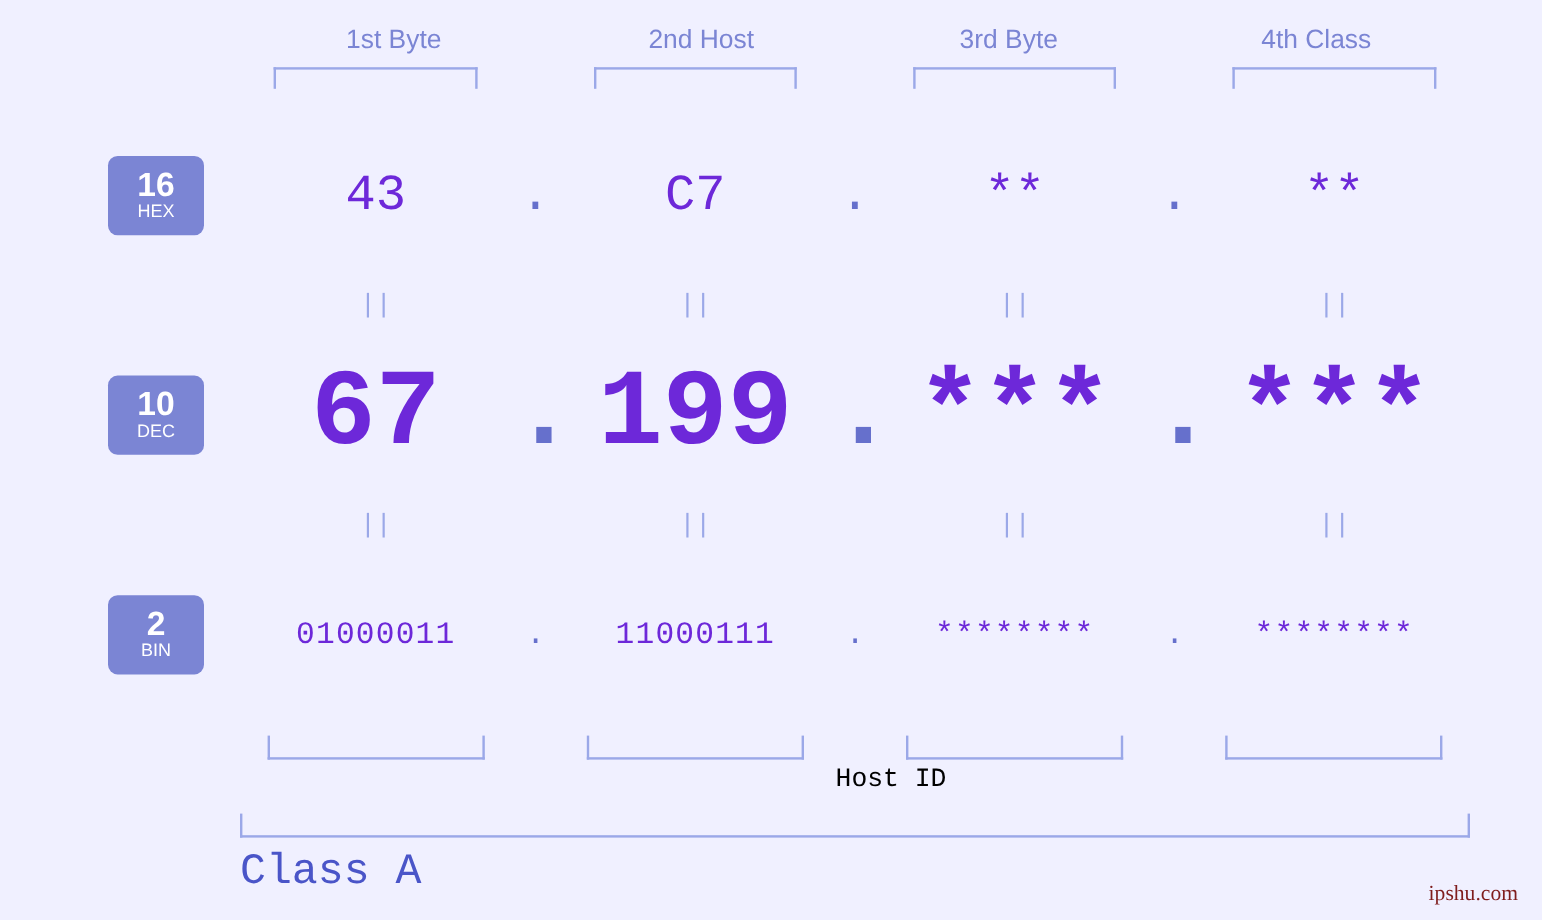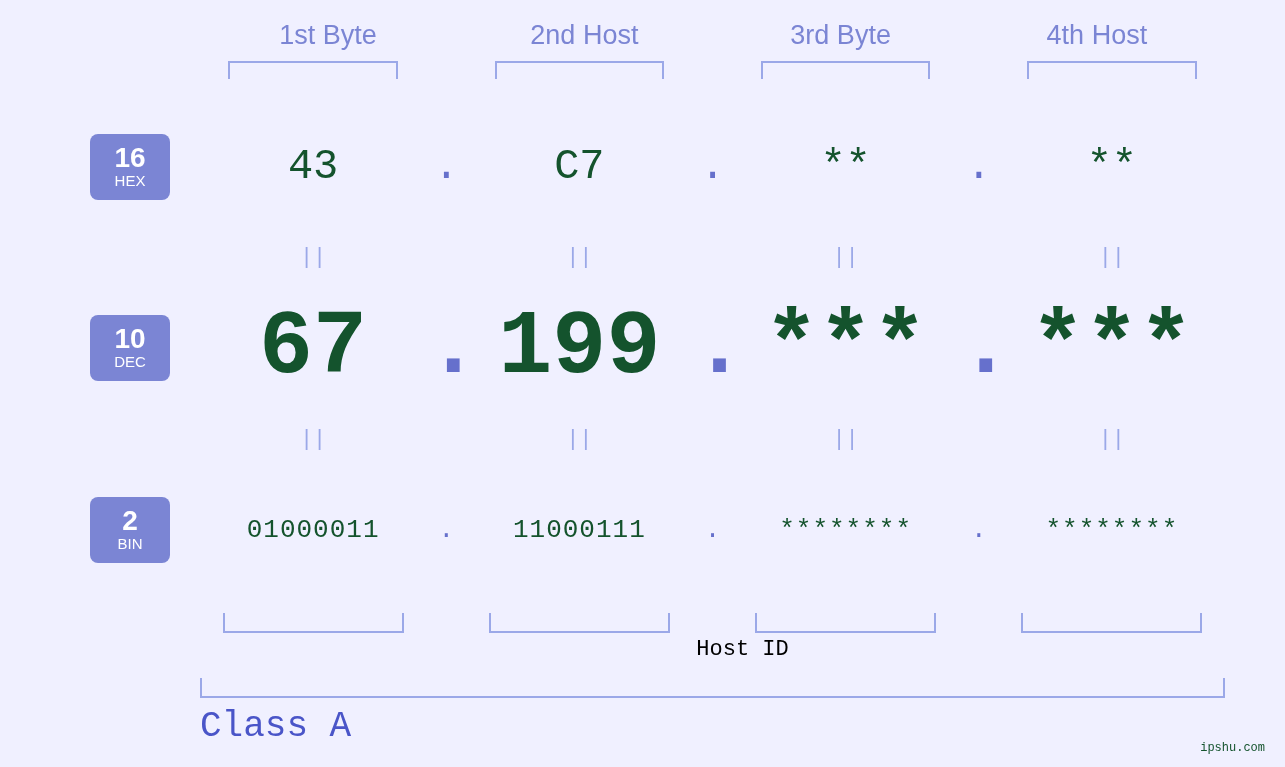--- a/index.html
+++ b/index.html
@@ -29,21 +29,21 @@
       width: 100%;
       justify-content: flex-end;
       padding-left: 140px;
       margin-bottom: 10px;
     }
 
     .byte-header {
       flex: 1;
       text-align: center;
       color: #7b85d4;
-      font-size: 27px;
+      font-size: 22px;
       font-family: Arial, sans-serif;
       font-weight: 400;
     }
 
     
     .brackets-top {
       display: flex;
       width: 100%;
       padding-left: 140px;
       margin-bottom: 10px;
@@ -109,21 +109,21 @@
       flex: 1;
       align-items: center;
     }
 
     .cell {
       flex: 1;
       text-align: center;
     }
 
     .cell-value {
-      color: #14532d;
+      color: #6d28d9;
       display: block;
       text-align: center;
     }
 
     .hex-value { font-size: 42px; }
     .dec-value { font-size: 90px; font-weight: bold; }
     .bin-value { font-size: 26px; letter-spacing: 1px; }
 
     .dot-sep {
       width: 40px;
@@ -174,35 +174,35 @@
       display: flex;
       width: 100%;
       margin-top: 4px;
     }
 
     
     .watermark {
       position: absolute;
       bottom: 12px;
       right: 20px;
-      color: #14532d;
-      font-size: 12px;
-      font-family: Liberation Mono, monospace;
+      color: #7f1d1d;
+      font-size: 18px;
+      font-family: Liberation Serif, serif;
     }
   </style>
 </head>
 <body>
 
 <div class="container">
 
   <div class="byte-headers">
     <div class="byte-header">1st Byte</div>
     <div class="byte-header">2nd Host</div>
     <div class="byte-header">3rd Byte</div>
-    <div class="byte-header">4th Host</div>
+    <div class="byte-header">4th Class</div>
   </div>
 
   <div class="brackets-top">
     <div class="bracket-cell">
       <div class="bracket-top"></div>
     </div>
     <div style="width:40px; flex-shrink:0;"></div>
     <div class="bracket-cell">
       <div class="bracket-top"></div>
     </div>

